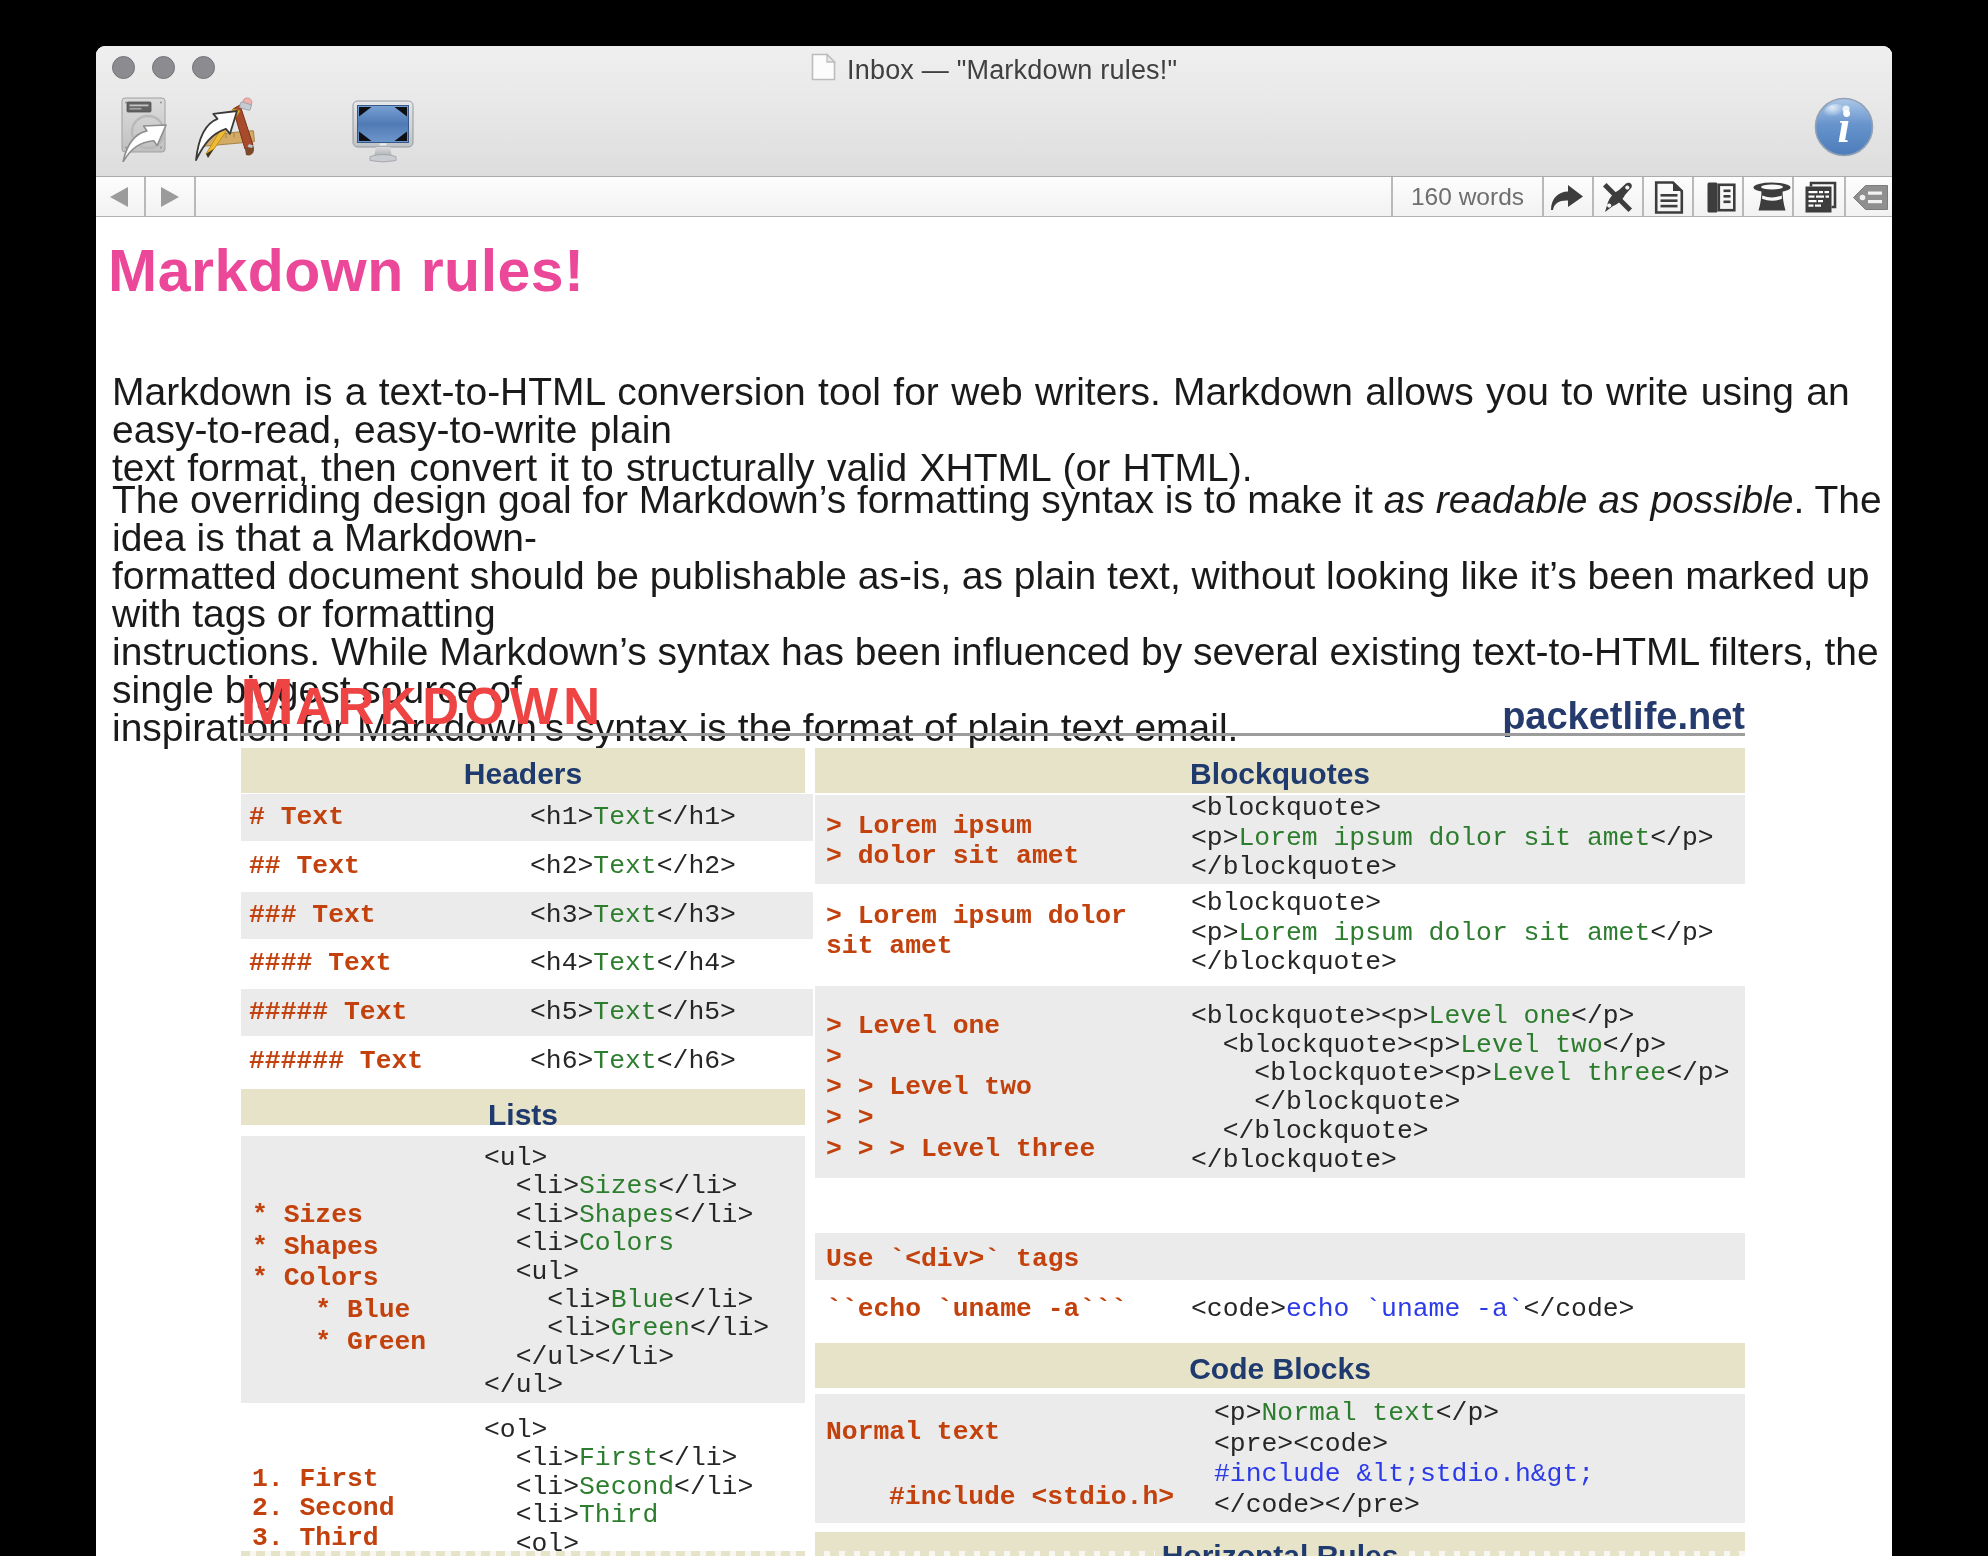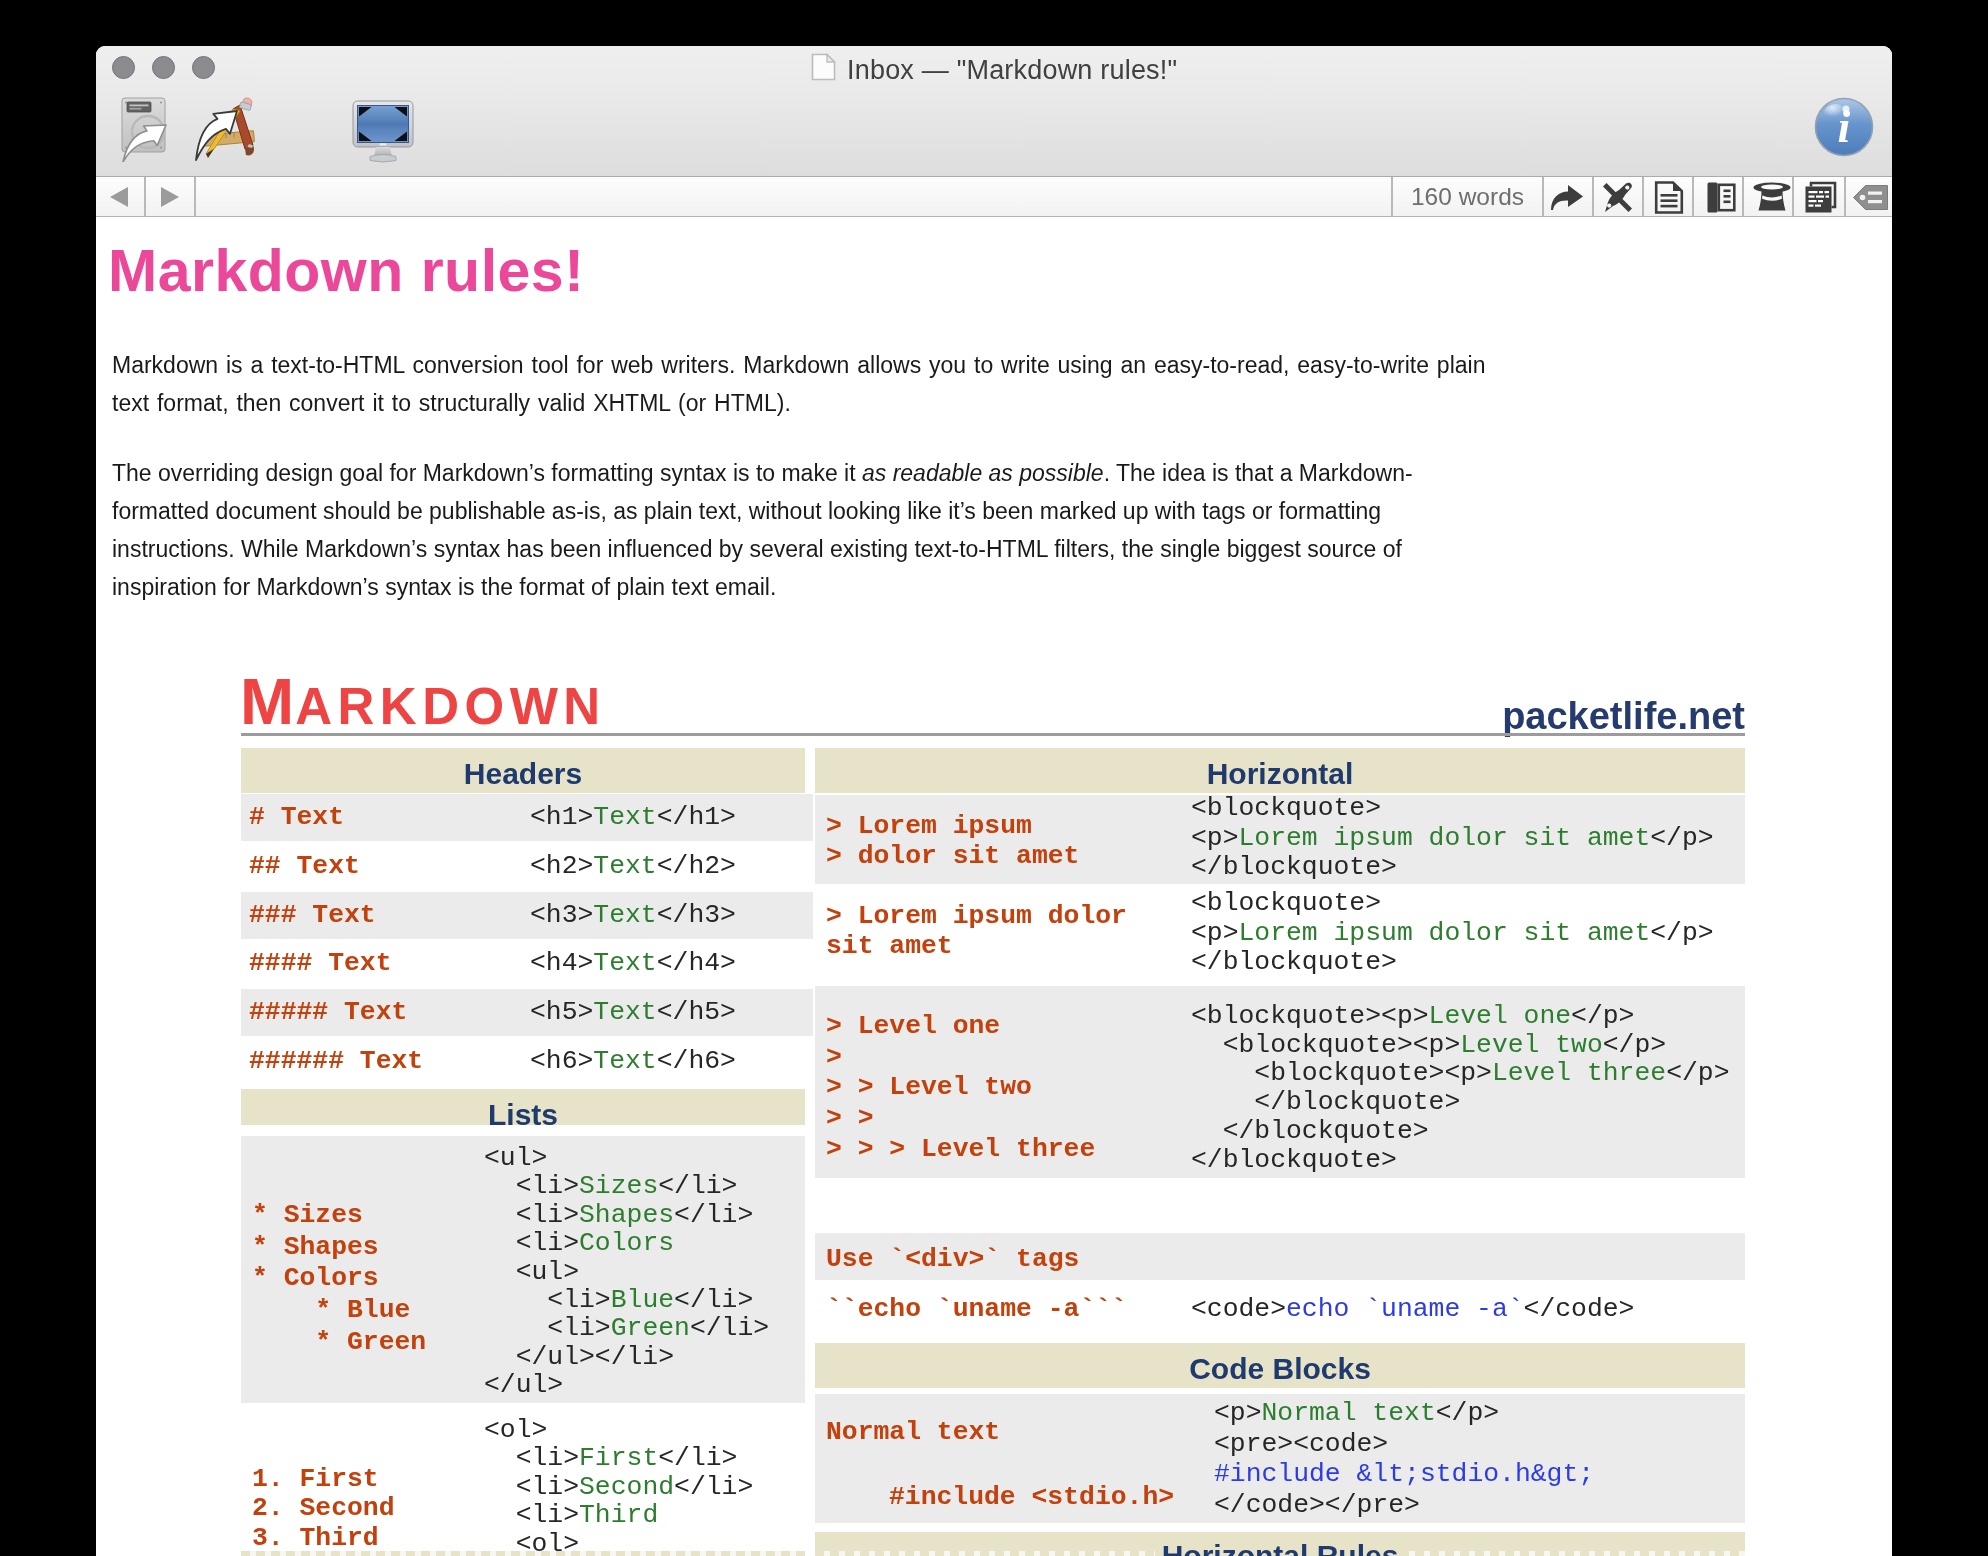--- a/index.html
+++ b/index.html
@@ -7,21 +7,21 @@
 #win{left:96px;top:46px;width:1796px;height:1510px;background:#fff;border-radius:9px 9px 0 0;overflow:hidden;}
 #titlebar{left:0;top:0;width:1796px;height:130px;background:linear-gradient(180deg,#efefef 0%,#e9e9e9 40%,#dddddd 100%);border-bottom:1px solid #ababab;}
 .tl{top:10px;width:21px;height:21px;border-radius:50%;background:#8b8b90;border:1px solid #737378;}
 #ttext{left:751px;top:9px;font-size:27px;color:#404040;letter-spacing:0.2px;}
 #bar2{left:0;top:131px;width:1796px;height:39px;background:linear-gradient(180deg,#fdfdfd,#f2f2f2);border-bottom:2px solid #b3b3b3;}
 .b2d{top:0;width:2px;height:39px;background:#b9b9b9;}
 #words{left:1296px;top:0;width:151px;height:39px;line-height:39px;text-align:center;font-size:24.5px;color:#6e6e6e;}
 #content{left:0;top:171px;width:1796px;height:1339px;background:#fff;}
 h1{margin:0;}
 #h1{left:12px;top:20px;font-size:59px;font-weight:bold;color:#ec4899;letter-spacing:0.5px;}
-.para{font-size:23px;line-height:38px;color:#1a1a1a;letter-spacing:0px;}
+.para{font-size:39px;line-height:38px;color:#1a1a1a;letter-spacing:0px;margin-top:27px;}
 #p1{left:16px;top:129px;word-spacing:1.5px;}
 #p2{left:16px;top:237px;}
 
 .mono{font-family:"Liberation Mono",monospace;font-size:26.4px;white-space:pre;color:#262626;}
 .mb{font-weight:bold;color:#c2410c;}
 .bar{background:#e7e3c9;text-align:center;font-weight:bold;font-size:30px;color:#1e3a6e;}
 .bar{line-height:51px !important;}
 .gray{background:#ebebeb;}
 .g{color:#2d7d2e;}
 .bl{color:#2c3ae8;}
@@ -230,21 +230,21 @@
 &lt;/ul&gt;</div>
     <div class="a mono mb" style="left:156px;top:1248px;line-height:29.3px;">1. First
 2. Second
 3. Third</div>
     <div class="a mono" style="left:388px;top:1199px;line-height:28.4px;">&lt;ol&gt;
   &lt;li&gt;<span class="g">First</span>&lt;/li&gt;
   &lt;li&gt;<span class="g">Second</span>&lt;/li&gt;
   &lt;li&gt;<span class="g">Third</span>
   &lt;ol&gt;</div>
 
-    <div class="a bar" style="left:719px;top:531px;width:930px;height:45px;line-height:45px;">Horizontal</div>
+    <div class="a bar" style="left:719px;top:531px;width:930px;height:45px;line-height:45px;">Blockquotes</div>
     <div class="a gray" style="left:719px;top:578px;width:930px;height:89px;"></div>
     <div class="a mono mb" style="left:730px;top:594px;line-height:30px;">&gt; Lorem ipsum
 &gt; dolor sit amet</div>
     <div class="a mono" style="left:1095px;top:577px;line-height:29.5px;">&lt;blockquote&gt;
 &lt;p&gt;<span class="g">Lorem ipsum dolor sit amet</span>&lt;/p&gt;
 &lt;/blockquote&gt;</div>
 
     <div class="a mono mb" style="left:730px;top:684px;line-height:30px;">&gt; Lorem ipsum dolor
 sit amet</div>
     <div class="a mono" style="left:1095px;top:672px;line-height:29.5px;">&lt;blockquote&gt;

